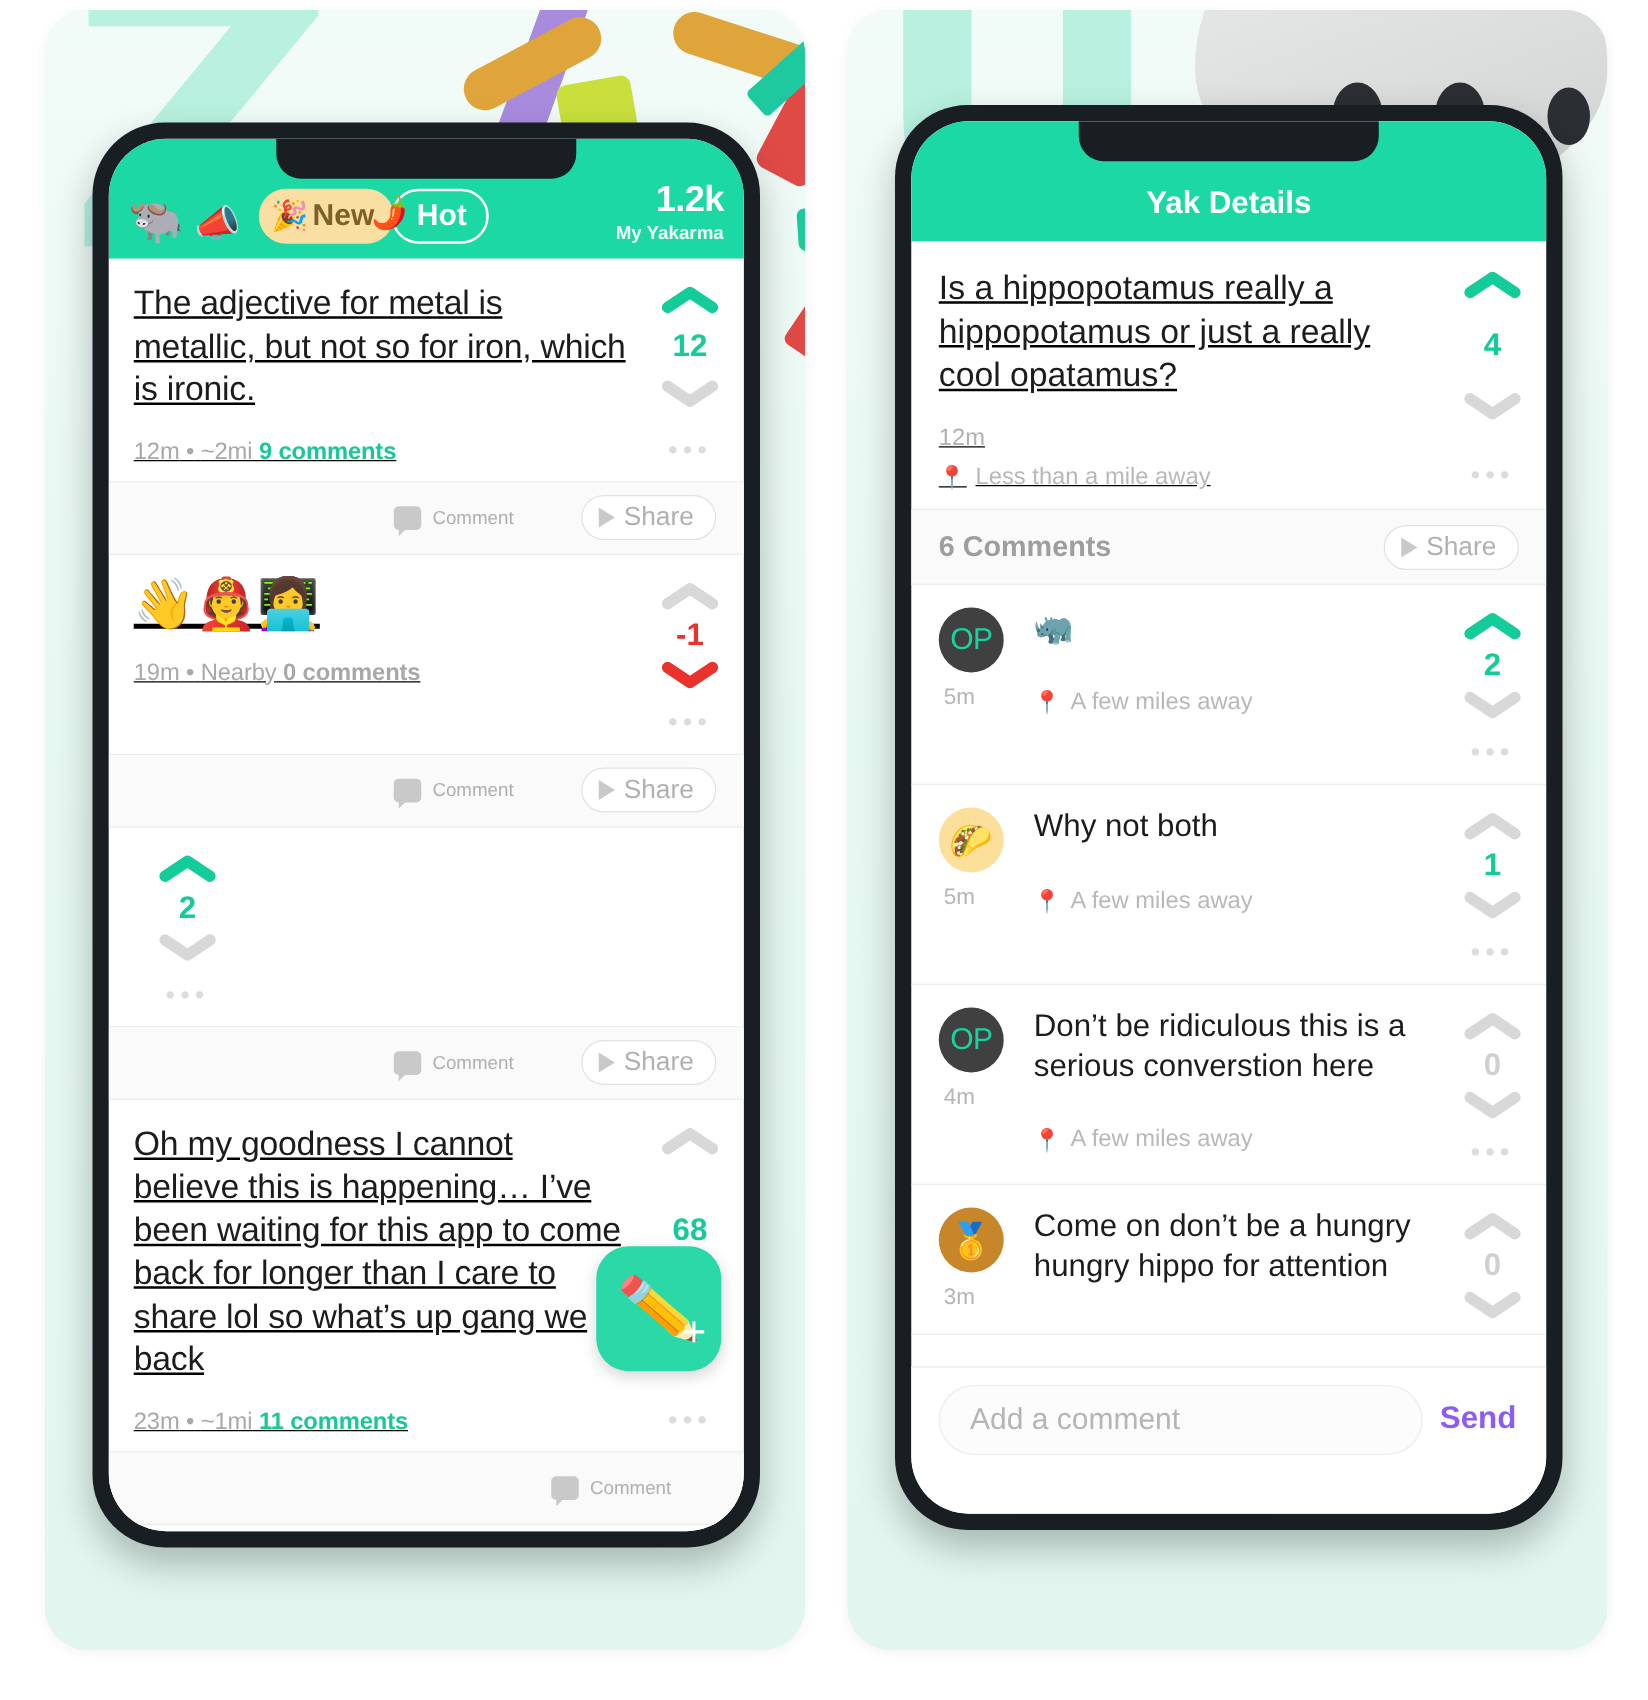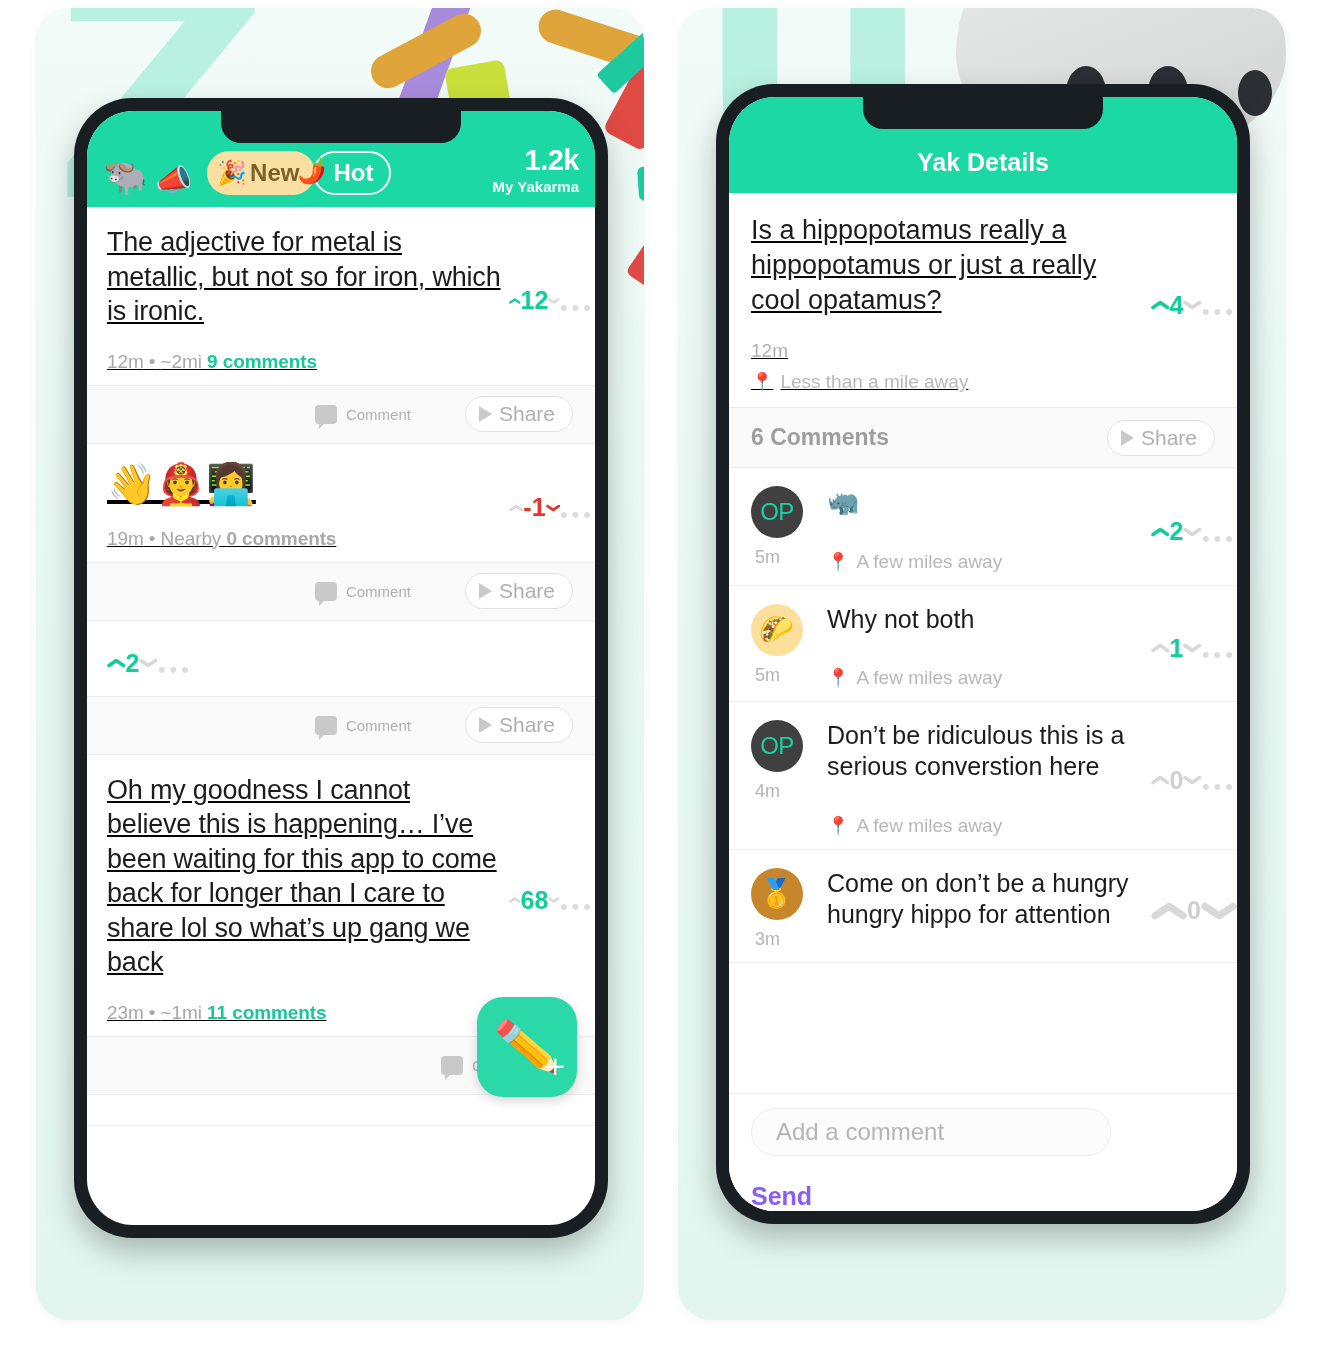--- a/index.html
+++ b/index.html
@@ -205,21 +205,21 @@
   .post-text.emoji-only { font-size: 40px; line-height: 1.1; }
   .post-meta {
     margin-top: 22px;
     font-size: 19px; color: #a8a8a8; letter-spacing: -.1px;
   }
   .post-meta .cmt { color: #19c79a; font-weight: 700; }
   .post-meta .cmt.zero { color: #a8a8a8; font-weight: 700; }
 
   .votes {
     width: 86px;
-    display: flex; flex-direction: row; align-items: center;
+    display: flex; flex-direction: column; align-items: center;
     padding-top: 4px;
     justify-content: space-between;
   }
   .chev { width: 46px; height: 22px; display:block; }
   .chev path { fill: none; stroke-width: 9; stroke-linecap: round; stroke-linejoin: round; }
   .chev.up path   { stroke: #d8d8d8; }
   .chev.down path { stroke: #d8d8d8; }
   .chev.up.active path   { stroke: #13cc99; }
   .chev.down.active path { stroke: #e8322b; }
   .vote-count {
@@ -319,21 +319,20 @@
   .comment-loc { margin-top: 32px; font-size: 19px; color: #b8b8b8; display:flex; gap:7px; align-items:center; }
 
   
   .composer {
     position: absolute; left: 0; right: 0; bottom: 0;
     height: 118px;
     background: #fff;
     border-top: 1px solid #ececec;
     display: flex; align-items: flex-start; gap: 14px;
     padding: 14px 22px 0 22px;
-    flex-direction: column;
   }
   .composer-input {
     flex: 1; height: 56px;
     border: 1.5px solid #ececec; border-radius: 30px;
     background: #fcfcfc;
     padding: 0 24px;
     font-size: 24px; color: #b5b5b5;
     font-family: "Liberation Sans", sans-serif;
     outline: none;
   }

